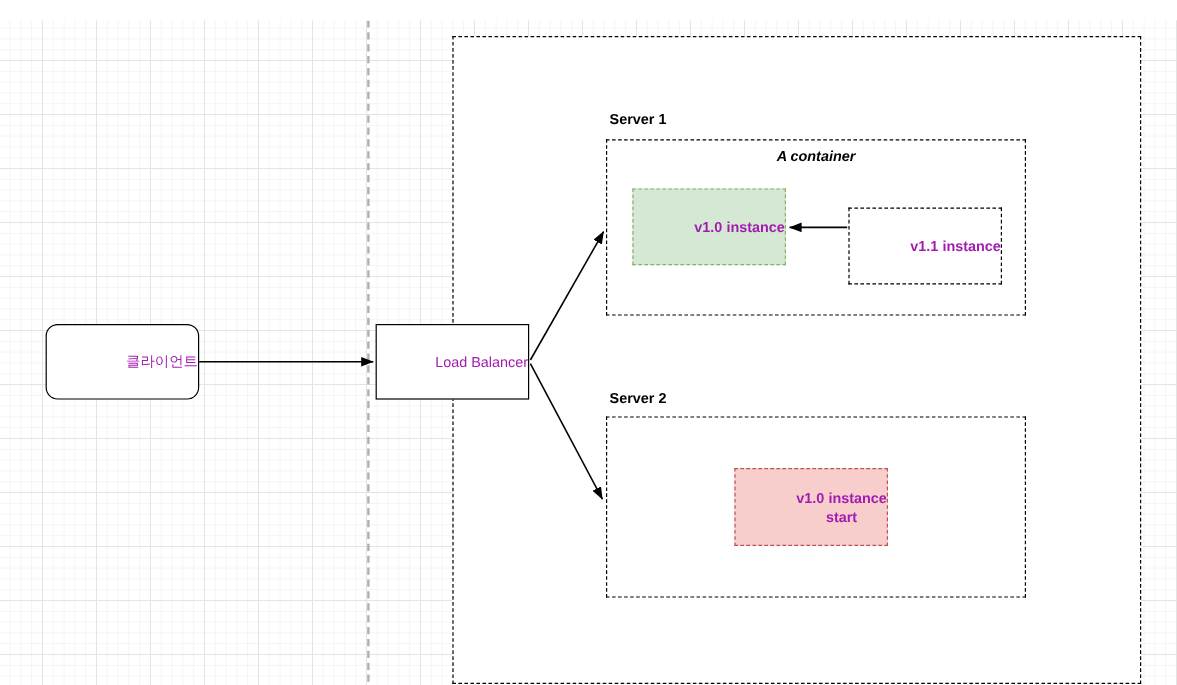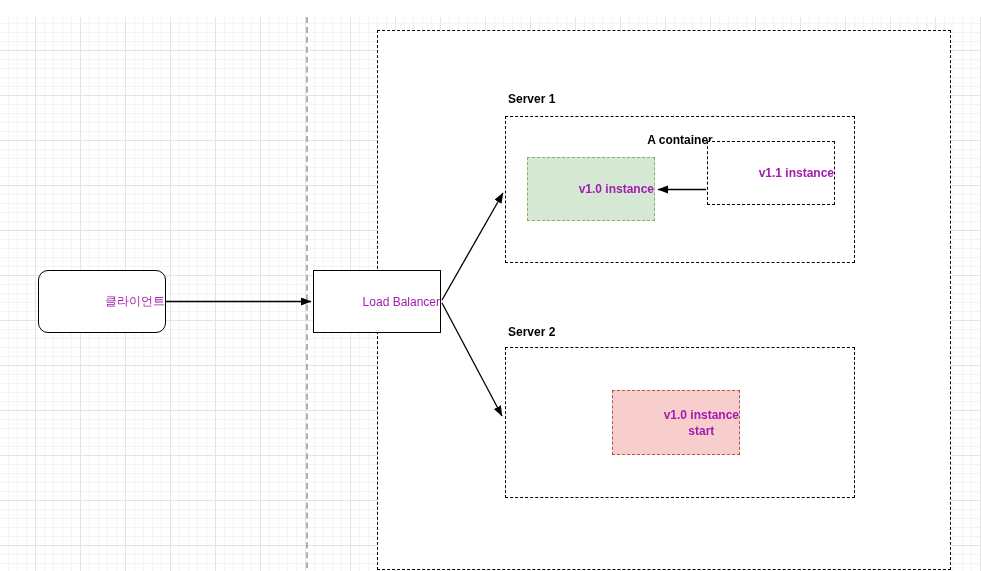--- a/index.html
+++ b/index.html
@@ -88,39 +88,39 @@
   .container-label {
     position: absolute;
     left: 505px;
     width: 350px;
     text-align: center;
     font-size: 12px;
     font-weight: bold;
     color: #000000;
     line-height: 14px;
   }
-  .container-a-label { top: 116px; }
+  .container-a-label { top: 106px; font-style: italic; }
   .container-b-label { top: 339px; }
   .instance-node {
     box-sizing: border-box;
     width: 128px;
     height: 64px;
     font-weight: bold;
     white-space: pre-line;
     line-height: 16px;
   }
   .v10a-node {
     left: 527px;
     top: 140px;
     background: var(--green-fill, #d5e8d4);
     border: 1.5px dashed var(--green-border, #82b366);
   }
   .v11a-node {
     left: 707px;
-    top: 124px;
+    top: 156px;
     background: #ffffff;
     border: 1.5px dashed var(--stroke, #000000);
   }
   .v10b-node {
     left: 612px;
     top: 373px;
     height: 65px;
     background: var(--red-fill, #f8cecc);
     border: 1.5px dashed var(--red-border, #b85450);
   }

